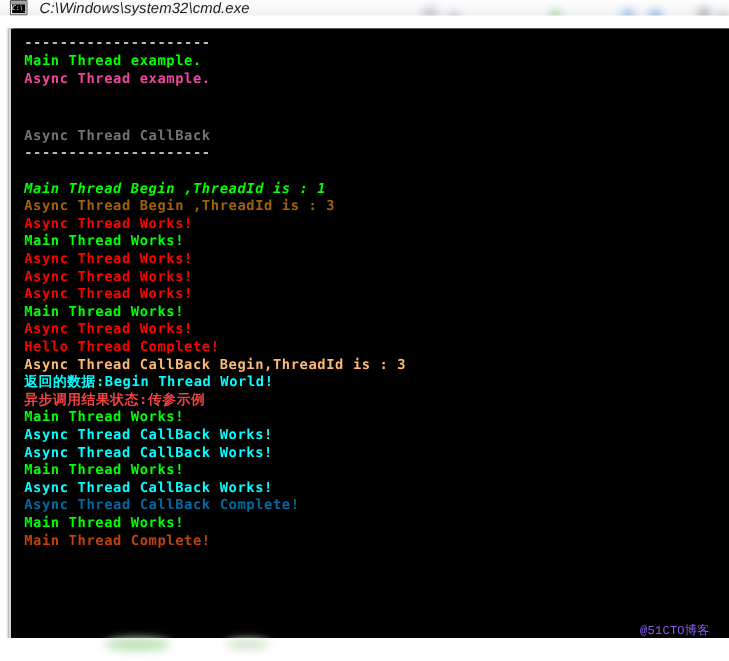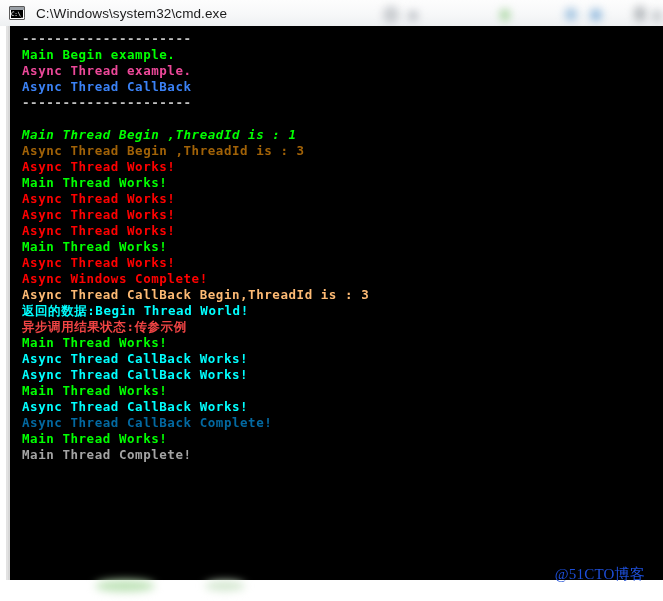--- a/index.html
+++ b/index.html
@@ -22,25 +22,26 @@
     height: 601px;
     background: #ffffff;
   }
 
   
   #titlebar {
     position: absolute;
     left: 0;
     top: 0;
     width: 663px;
-    height: 26px;
+    height: 14px;
     background: linear-gradient(to bottom, #fdfdfd 0%, #f7f8f9 55%, #eef0f2 100%);
     display: flex;
     align-items: center;
     overflow: hidden;
+    font-style: italic;
   }
   #titlebar-icon {
     margin-left: 9px;
     width: 16px;
     height: 14px;
     background: #ffffff;
     border: 1px solid #5a5a5a;
     border-radius: 1px;
     position: relative;
     box-sizing: border-box;
@@ -153,23 +154,23 @@
     width: 2px;
     height: 556px;
     background: #e2e2e2;
   }
 
   
   #watermark {
     position: absolute;
     right: 18px;
     top: 565px;
-    font-family: Liberation Serif, serif;
-    font-size: 15px;
-    color: #1d4ed8;
+    font-family: Liberation Mono, monospace;
+    font-size: 11px;
+    color: #8b5cf6;
     white-space: nowrap;
     letter-spacing: 0.2px;
   }
 </style>
 </head>
 <body>
 
 <div id="window">
 
   <div id="titlebar">
@@ -185,46 +186,46 @@
     <div id="titlebar-title">C:\Windows\system32\cmd.exe</div>
   </div>
 
   <div id="left-gutter"></div>
   <div id="left-gutter-line"></div>
 
   <div id="console-frame">
     <div id="console-screen">
       <div id="console-lines">
           <div class="line" style="color: rgb(192, 192, 192);">---------------------</div>
-          <div class="line" style="color: rgb(0, 255, 0);">Main Begin example.</div>
+          <div class="line" style="color: rgb(0, 255, 0);">Main Thread example.</div>
           <div class="line" style="color: #ec4899;">Async Thread example.</div>
-          <div class="line" style="color: #3b82f6;">Async Thread CallBack</div>
+          <div class="line" style="color: #737373; margin-top: 36px;">Async Thread CallBack</div>
           <div class="line" style="color: rgb(192, 192, 192);">---------------------</div>
           <div class="line blank" style="color: rgb(192, 192, 192);">&nbsp;</div>
           <div class="line" style="color: rgb(0, 255, 0); font-style: italic;">Main Thread Begin ,ThreadId is : 1</div>
           <div class="line" style="color: #a16207;">Async Thread Begin ,ThreadId is : 3</div>
           <div class="line" style="color: rgb(255, 0, 0);">Async Thread Works!</div>
           <div class="line" style="color: rgb(0, 255, 0);">Main Thread Works!</div>
           <div class="line" style="color: rgb(255, 0, 0);">Async Thread Works!</div>
           <div class="line" style="color: rgb(255, 0, 0);">Async Thread Works!</div>
           <div class="line" style="color: rgb(255, 0, 0);">Async Thread Works!</div>
           <div class="line" style="color: rgb(0, 255, 0);">Main Thread Works!</div>
           <div class="line" style="color: rgb(255, 0, 0);">Async Thread Works!</div>
-          <div class="line" style="color: rgb(255, 0, 0);">Async Windows Complete!</div>
+          <div class="line" style="color: rgb(255, 0, 0);">Hello Thread Complete!</div>
           <div class="line" style="color: #fdba74;">Async Thread CallBack Begin,ThreadId is : 3</div>
           <div class="line" style="color: rgb(0, 255, 255);">返回的数据:Begin Thread World!</div>
           <div class="line" style="color: #ef4444;">异步调用结果状态:传参示例</div>
           <div class="line" style="color: rgb(0, 255, 0);">Main Thread Works!</div>
           <div class="line" style="color: rgb(0, 255, 255);">Async Thread CallBack Works!</div>
           <div class="line" style="color: rgb(0, 255, 255);">Async Thread CallBack Works!</div>
           <div class="line" style="color: rgb(0, 255, 0);">Main Thread Works!</div>
           <div class="line" style="color: rgb(0, 255, 255);">Async Thread CallBack Works!</div>
           <div class="line" style="color: #0369a1;">Async Thread CallBack Complete!</div>
           <div class="line" style="color: rgb(0, 255, 0);">Main Thread Works!</div>
-          <div class="line" style="color: #a3a3a3;">Main Thread Complete!</div>
+          <div class="line" style="color: #c2410c;">Main Thread Complete!</div>
         </div>
     </div>
   </div>
 
   <div id="bottom-shadow"></div>
   <div id="bottom-edge">
     <div class="blur-blob" style="left:95px; top:0px; width:60px; height:12px; background:#bfe3b8;"></div>
     <div class="blur-blob" style="left:205px; top:1px; width:40px; height:10px; background:#d3e7cf;"></div>
   </div>
 

